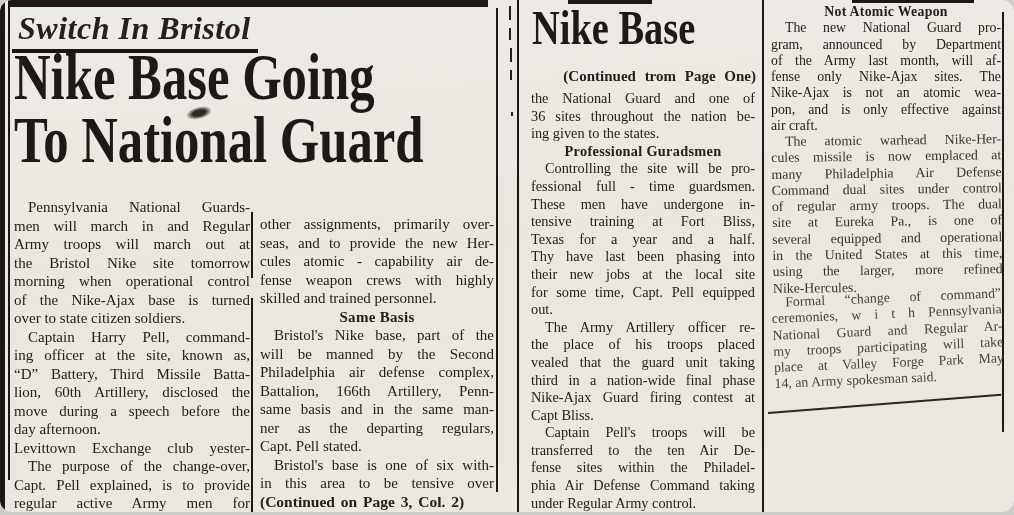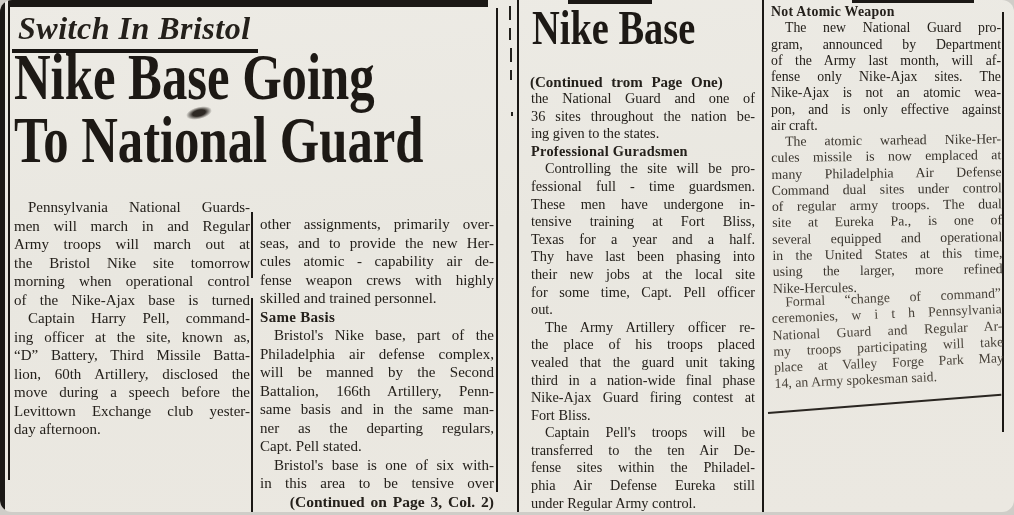--- a/index.html
+++ b/index.html
@@ -28,26 +28,26 @@
   .bodycol{position:absolute;}
   .colL{font-size:15px;line-height:18.5px;width:236px;}
   .col1{left:14px;top:198px;}
   .col2{left:260px;top:198px;width:234px;margin-top:17px;}
   .colM{left:531px;top:90px;width:224px;font-size:14.3px;line-height:17.6px;}
   .colR{left:771px;top:4px;width:230px;font-size:13.8px;line-height:16.3px;}
   .bl{text-align:justify;text-align-last:justify;}
   .bl-last{text-align-last:left;}
   .bl-ind{text-indent:14px;}
   .para{margin:0;}
-  .subhead{font-weight:bold;letter-spacing:.3px;}
-  .jumpline{font-weight:bold;text-align:right;font-size:15.5px;word-spacing:2px;}
+  .subhead{font-weight:bold;text-align:center;letter-spacing:.3px;}
+  .jumpline{font-weight:bold;text-align:left;font-size:15.5px;word-spacing:2px;}
   
   .mid-headline{position:absolute;left:532px;top:0px;font-weight:bold;white-space:nowrap;
     font-size:48px;line-height:56px;transform:scaleX(.8);transform-origin:left top;color:#1d1915;}
-  .continued-from{position:absolute;left:530px;top:74px;width:226px;text-align:left;
+  .continued-from{position:absolute;left:530px;top:68px;width:226px;text-align:right;
     font-weight:bold;font-size:15px;word-spacing:5px;}
   
   .colR > :nth-child(3){transform:rotate(-0.7deg);transform-origin:left top;color:#39342d;}
   .colR > :nth-child(4){transform:rotate(-2.4deg) translateY(-2px);transform-origin:left top;color:#4a443b;}
   .end-rule{position:absolute;left:768px;top:412px;width:234px;height:2px;background:#2a2621;
     transform:rotate(-4.5deg);transform-origin:left center;}
   
   .tick{position:absolute;background:#22201c;width:2px;}
 </style>
 </head>
@@ -81,44 +81,50 @@
   </div>
   <div class="smudge"></div>
   <div class="bodycol colL col1">
       <div class="para">
         <div class="bl bl-ind">Pennsylvania National Guards-</div>
         <div class="bl">men will march in and Regular</div>
         <div class="bl">Army troops will march out at</div>
         <div class="bl">the Bristol Nike site tomorrow</div>
         <div class="bl">morning when operational control</div>
         <div class="bl">of the Nike-Ajax base is turned</div>
+        <div class="bl bl-last">over to state citizen soldiers.</div>
       </div>
       <div class="para">
         <div class="bl bl-ind">Captain Harry Pell, command-</div>
         <div class="bl">ing officer at the site, known as,</div>
         <div class="bl">“D” Battery, Third Missile Batta-</div>
         <div class="bl">lion, 60th Artillery, disclosed the</div>
         <div class="bl">move during a speech before the</div>
+        <div class="bl bl-last">day afternoon.</div>
         <div class="bl">Levittown Exchange club yester-</div>
-        <div class="bl bl-last">day afternoon.</div>
+      </div>
+      <div class="para">
+        <div class="bl bl-ind">The purpose of the change-over,</div>
+        <div class="bl">Capt. Pell explained, is to provide</div>
+        <div class="bl">regular active Army men for</div>
       </div>
     </div>
   <div class="bodycol colL col2">
       <div class="para">
         <div class="bl">other assignments, primarily over-</div>
         <div class="bl">seas, and to provide the new Her-</div>
         <div class="bl">cules atomic - capability air de-</div>
         <div class="bl">fense weapon crews with highly</div>
         <div class="bl bl-last">skilled and trained personnel.</div>
       </div>
       <div class="subhead">Same Basis</div>
       <div class="para">
         <div class="bl bl-ind">Bristol's Nike base, part of the</div>
+        <div class="bl">will be manned by the Second</div>
         <div class="bl">Philadelphia air defense complex,</div>
-        <div class="bl">will be manned by the Second</div>
         <div class="bl">Battalion, 166th Artillery, Penn-</div>
         <div class="bl">same basis and in the same man-</div>
         <div class="bl">ner as the departing regulars,</div>
         <div class="bl bl-last">Capt. Pell stated.</div>
       </div>
       <div class="para">
         <div class="bl bl-ind">Bristol's base is one of six with-</div>
         <div class="bl">in this area to be tensive over</div>
       </div>
       <div class="jumpline">(Continued on Page 3, Col. 2)</div>
@@ -134,36 +140,36 @@
       </div>
       <div class="subhead">Professional Guradsmen</div>
       <div class="para">
         <div class="bl bl-ind">Controlling the site will be pro-</div>
         <div class="bl">fessional full - time guardsmen.</div>
         <div class="bl">These men have undergone in-</div>
         <div class="bl">tensive training at Fort Bliss,</div>
         <div class="bl">Texas for a year and a half.</div>
         <div class="bl">Thy have last been phasing into</div>
         <div class="bl">their new jobs at the local site</div>
-        <div class="bl">for some time, Capt. Pell officer</div>
+        <div class="bl">for some time, Capt. Pell equipped</div>
         <div class="bl bl-last">out.</div>
       </div>
       <div class="para">
         <div class="bl bl-ind">The Army Artillery officer re-</div>
         <div class="bl">the place of his troops placed</div>
         <div class="bl">vealed that the guard unit taking</div>
         <div class="bl">third in a nation-wide final phase</div>
         <div class="bl">Nike-Ajax Guard firing contest at</div>
-        <div class="bl bl-last">Fort Bliss.</div>
+        <div class="bl bl-last">Capt Bliss.</div>
       </div>
       <div class="para">
         <div class="bl bl-ind">Captain Pell's troops will be</div>
         <div class="bl">transferred to the ten Air De-</div>
         <div class="bl">fense sites within the Philadel-</div>
-        <div class="bl">phia Air Defense Eureka still</div>
+        <div class="bl">phia Air Defense Command taking</div>
         <div class="bl bl-last">under Regular Army control.</div>
       </div>
     </div>
 
   <div class="bodycol colR">
       <div class="subhead">Not Atomic Weapon</div>
       <div class="para">
         <div class="bl bl-ind">The new National Guard pro-</div>
         <div class="bl">gram, announced by Department</div>
         <div class="bl">of the Army last month, will af-</div>

